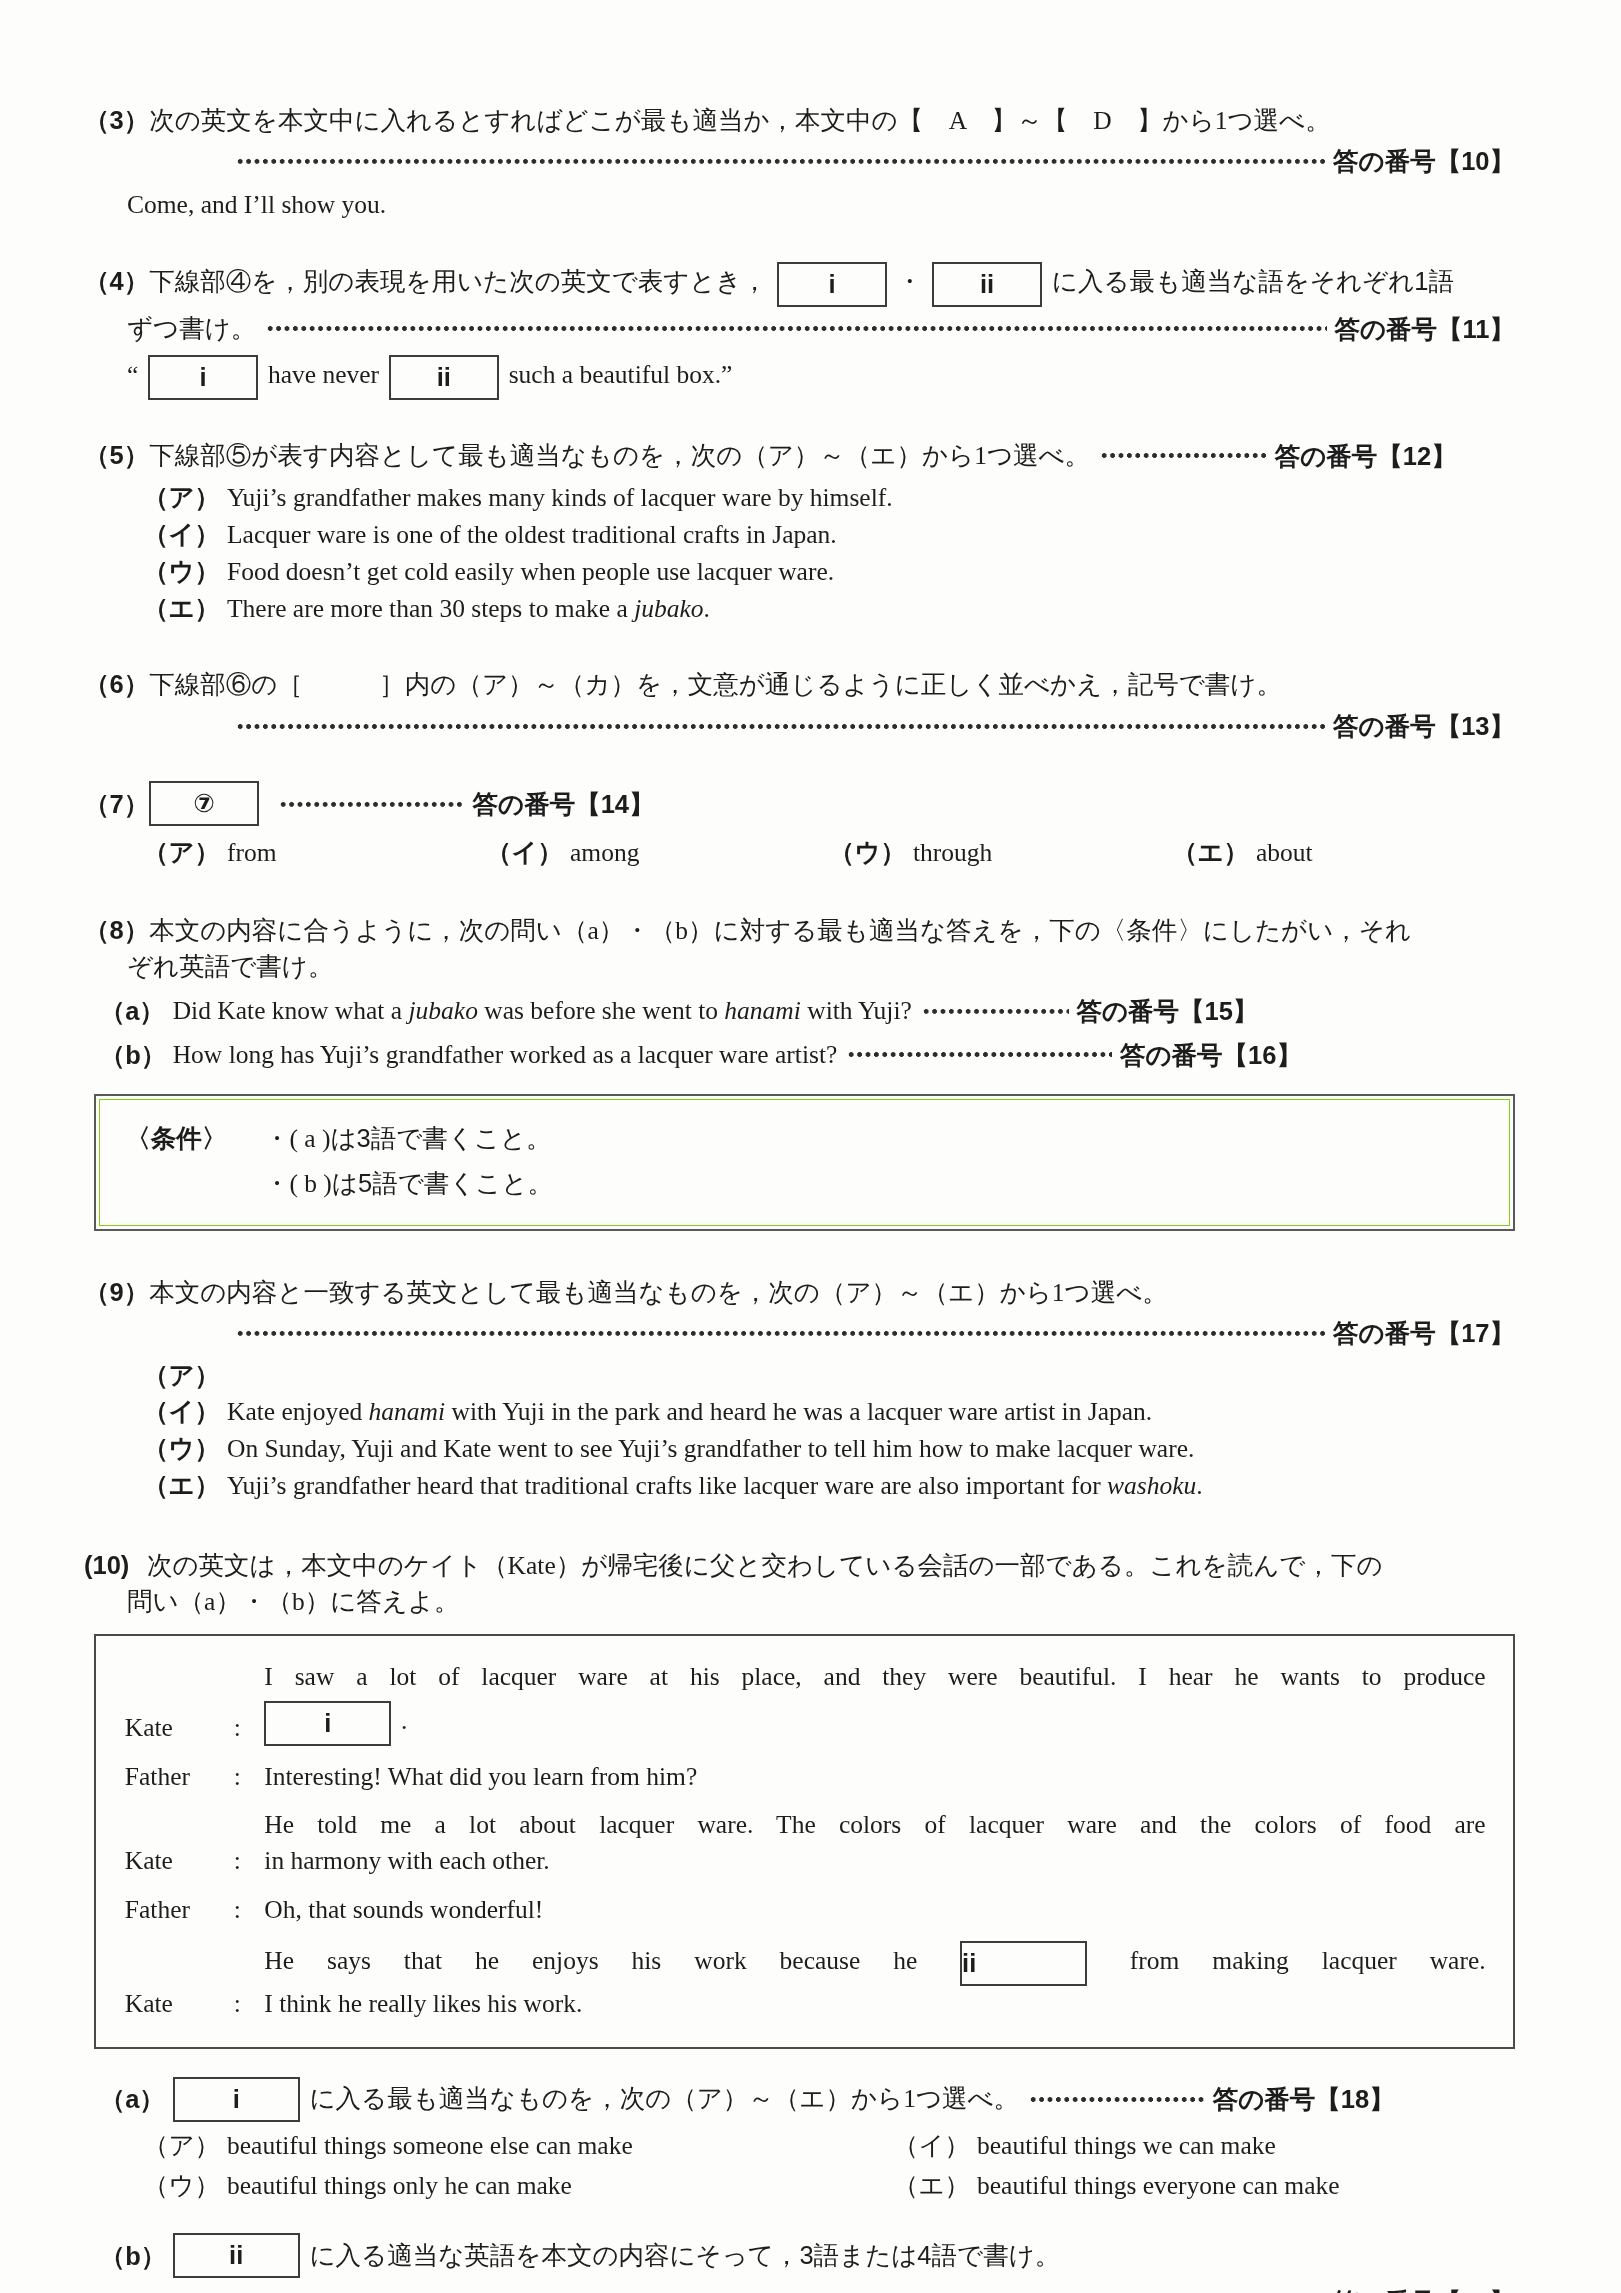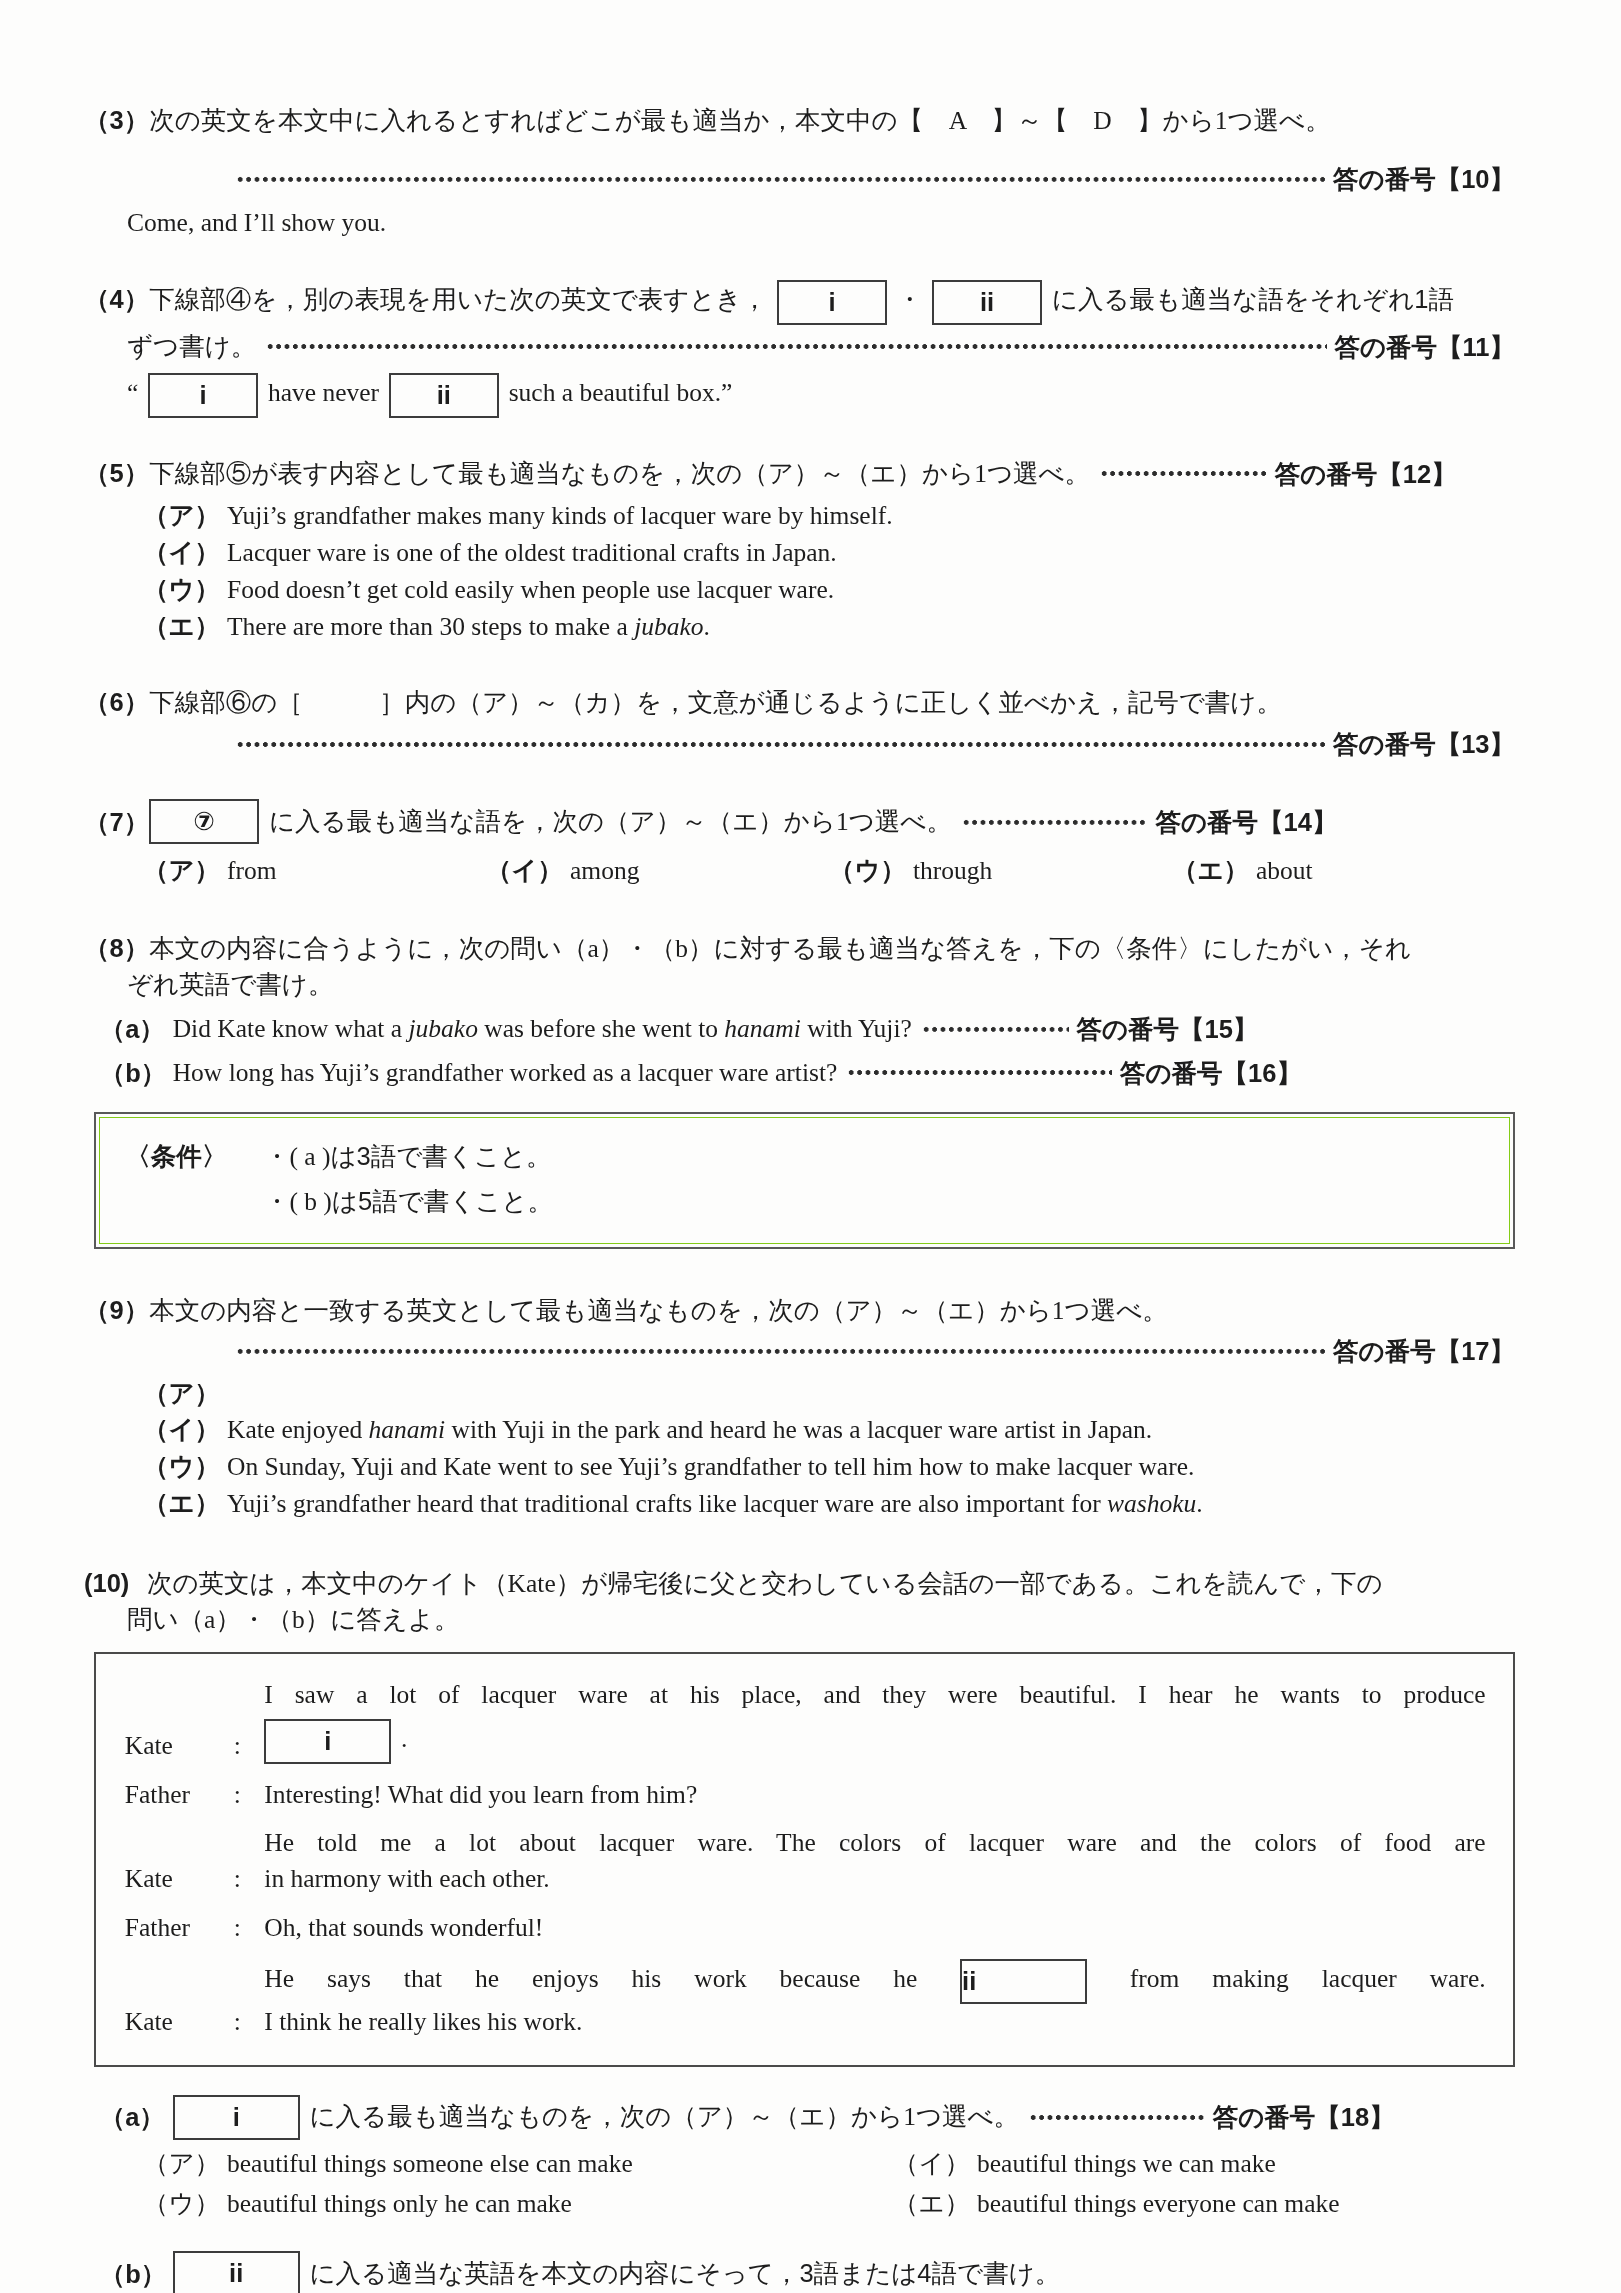--- a/index.html
+++ b/index.html
@@ -72,21 +72,21 @@
 </head>
 <body>
 
 <div class="sheet" data-interactable="false">
 
   <div class="q" data-interactable="false">
     <div class="qrow">
       <span class="qno" data-interactable="false">（3）</span>
       <span class="qbody" data-interactable="false">次の英文を本文中に入れるとすればどこが最も適当か，本文中の【　A　】～【　D　】から1つ選べ。</span>
     </div>
-    <div class="dotsrow" style="margin-top:22px;">
+    <div class="dotsrow" style="margin-top:4px;">
       <span class="dots" data-interactable="false"></span>
       <span class="ansnum" data-interactable="false">答の番号【10】</span>
     </div>
     <div class="indent1" style="margin-top:8px;" data-interactable="false">Come, and I’ll show you.</div>
   </div>
 
   <div class="q" data-interactable="false" style="margin-top:39px;">
     <div class="qrow">
       <span class="qno" data-interactable="false">（4）</span>
       <span class="qbody" data-interactable="false"><span data-interactable="false">下線部④を，別の表現を用いた次の英文で表すとき，</span><span class="blank-box" data-interactable="false">i</span><span data-interactable="false">・</span><span class="blank-box" data-interactable="false">ii</span><span data-interactable="false">に入る最も適当な語をそれぞれ</span><span class="gb" data-interactable="false">1語</span></span>
@@ -137,21 +137,20 @@
       <span class="dots" data-interactable="false"></span>
       <span class="ansnum" data-interactable="false">答の番号【13】</span>
     </div>
   </div>
 
   <div class="q" data-interactable="false" style="margin-top:37px;">
     <div class="qrow" style="align-items:center;">
       <span class="qno" data-interactable="false">（7）</span>
       <span class="qbody ansline" data-interactable="false">
           <span class="blank-box" style="margin-left:0;" data-interactable="false">⑦</span>
-          <span data-interactable="false">に入る最も適当な語を，次の（ア）～（エ）から1つ選べ。</span>
           <span class="dots" style="max-width:186px;" data-interactable="false"></span>
           <span class="ansnum" data-interactable="false">答の番号【14】</span>
         </span>
     </div>
     <div class="optgrid4" data-interactable="false">
       <span class="cell" data-interactable="false">
           <span class="m" data-interactable="false">（ア）</span>
           <span data-interactable="false">from</span>
         </span>
       <span class="cell" data-interactable="false">

